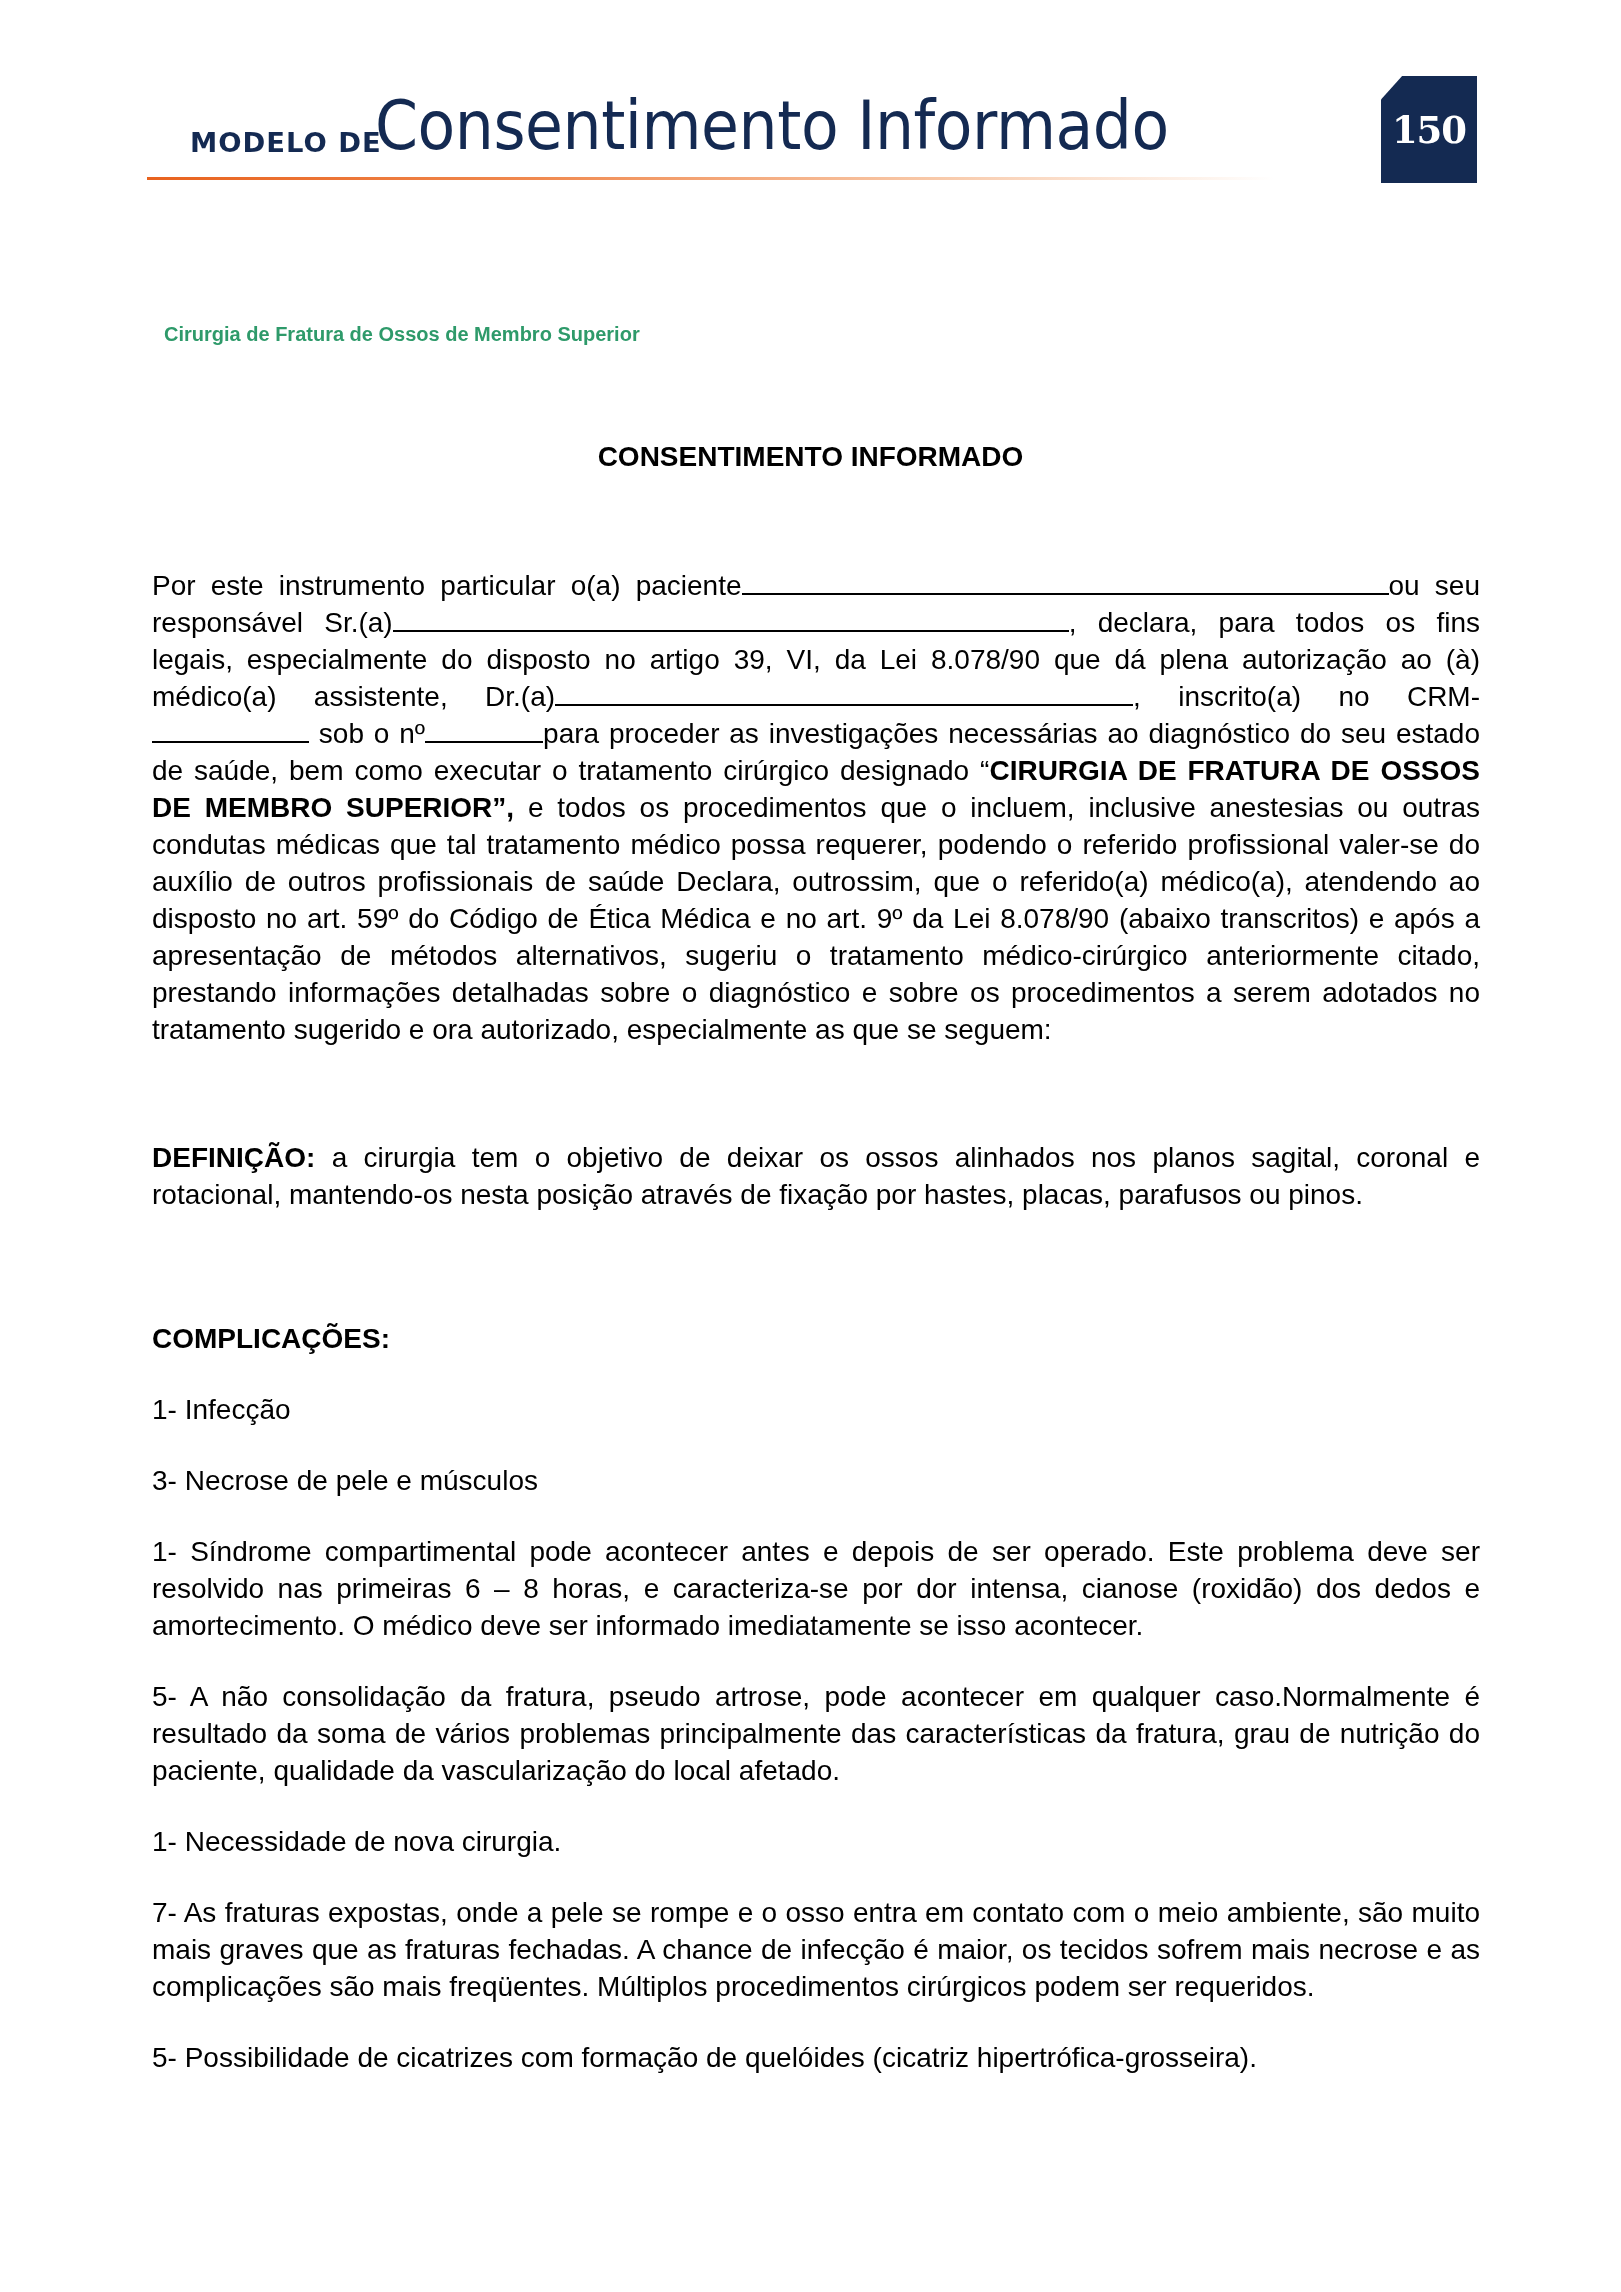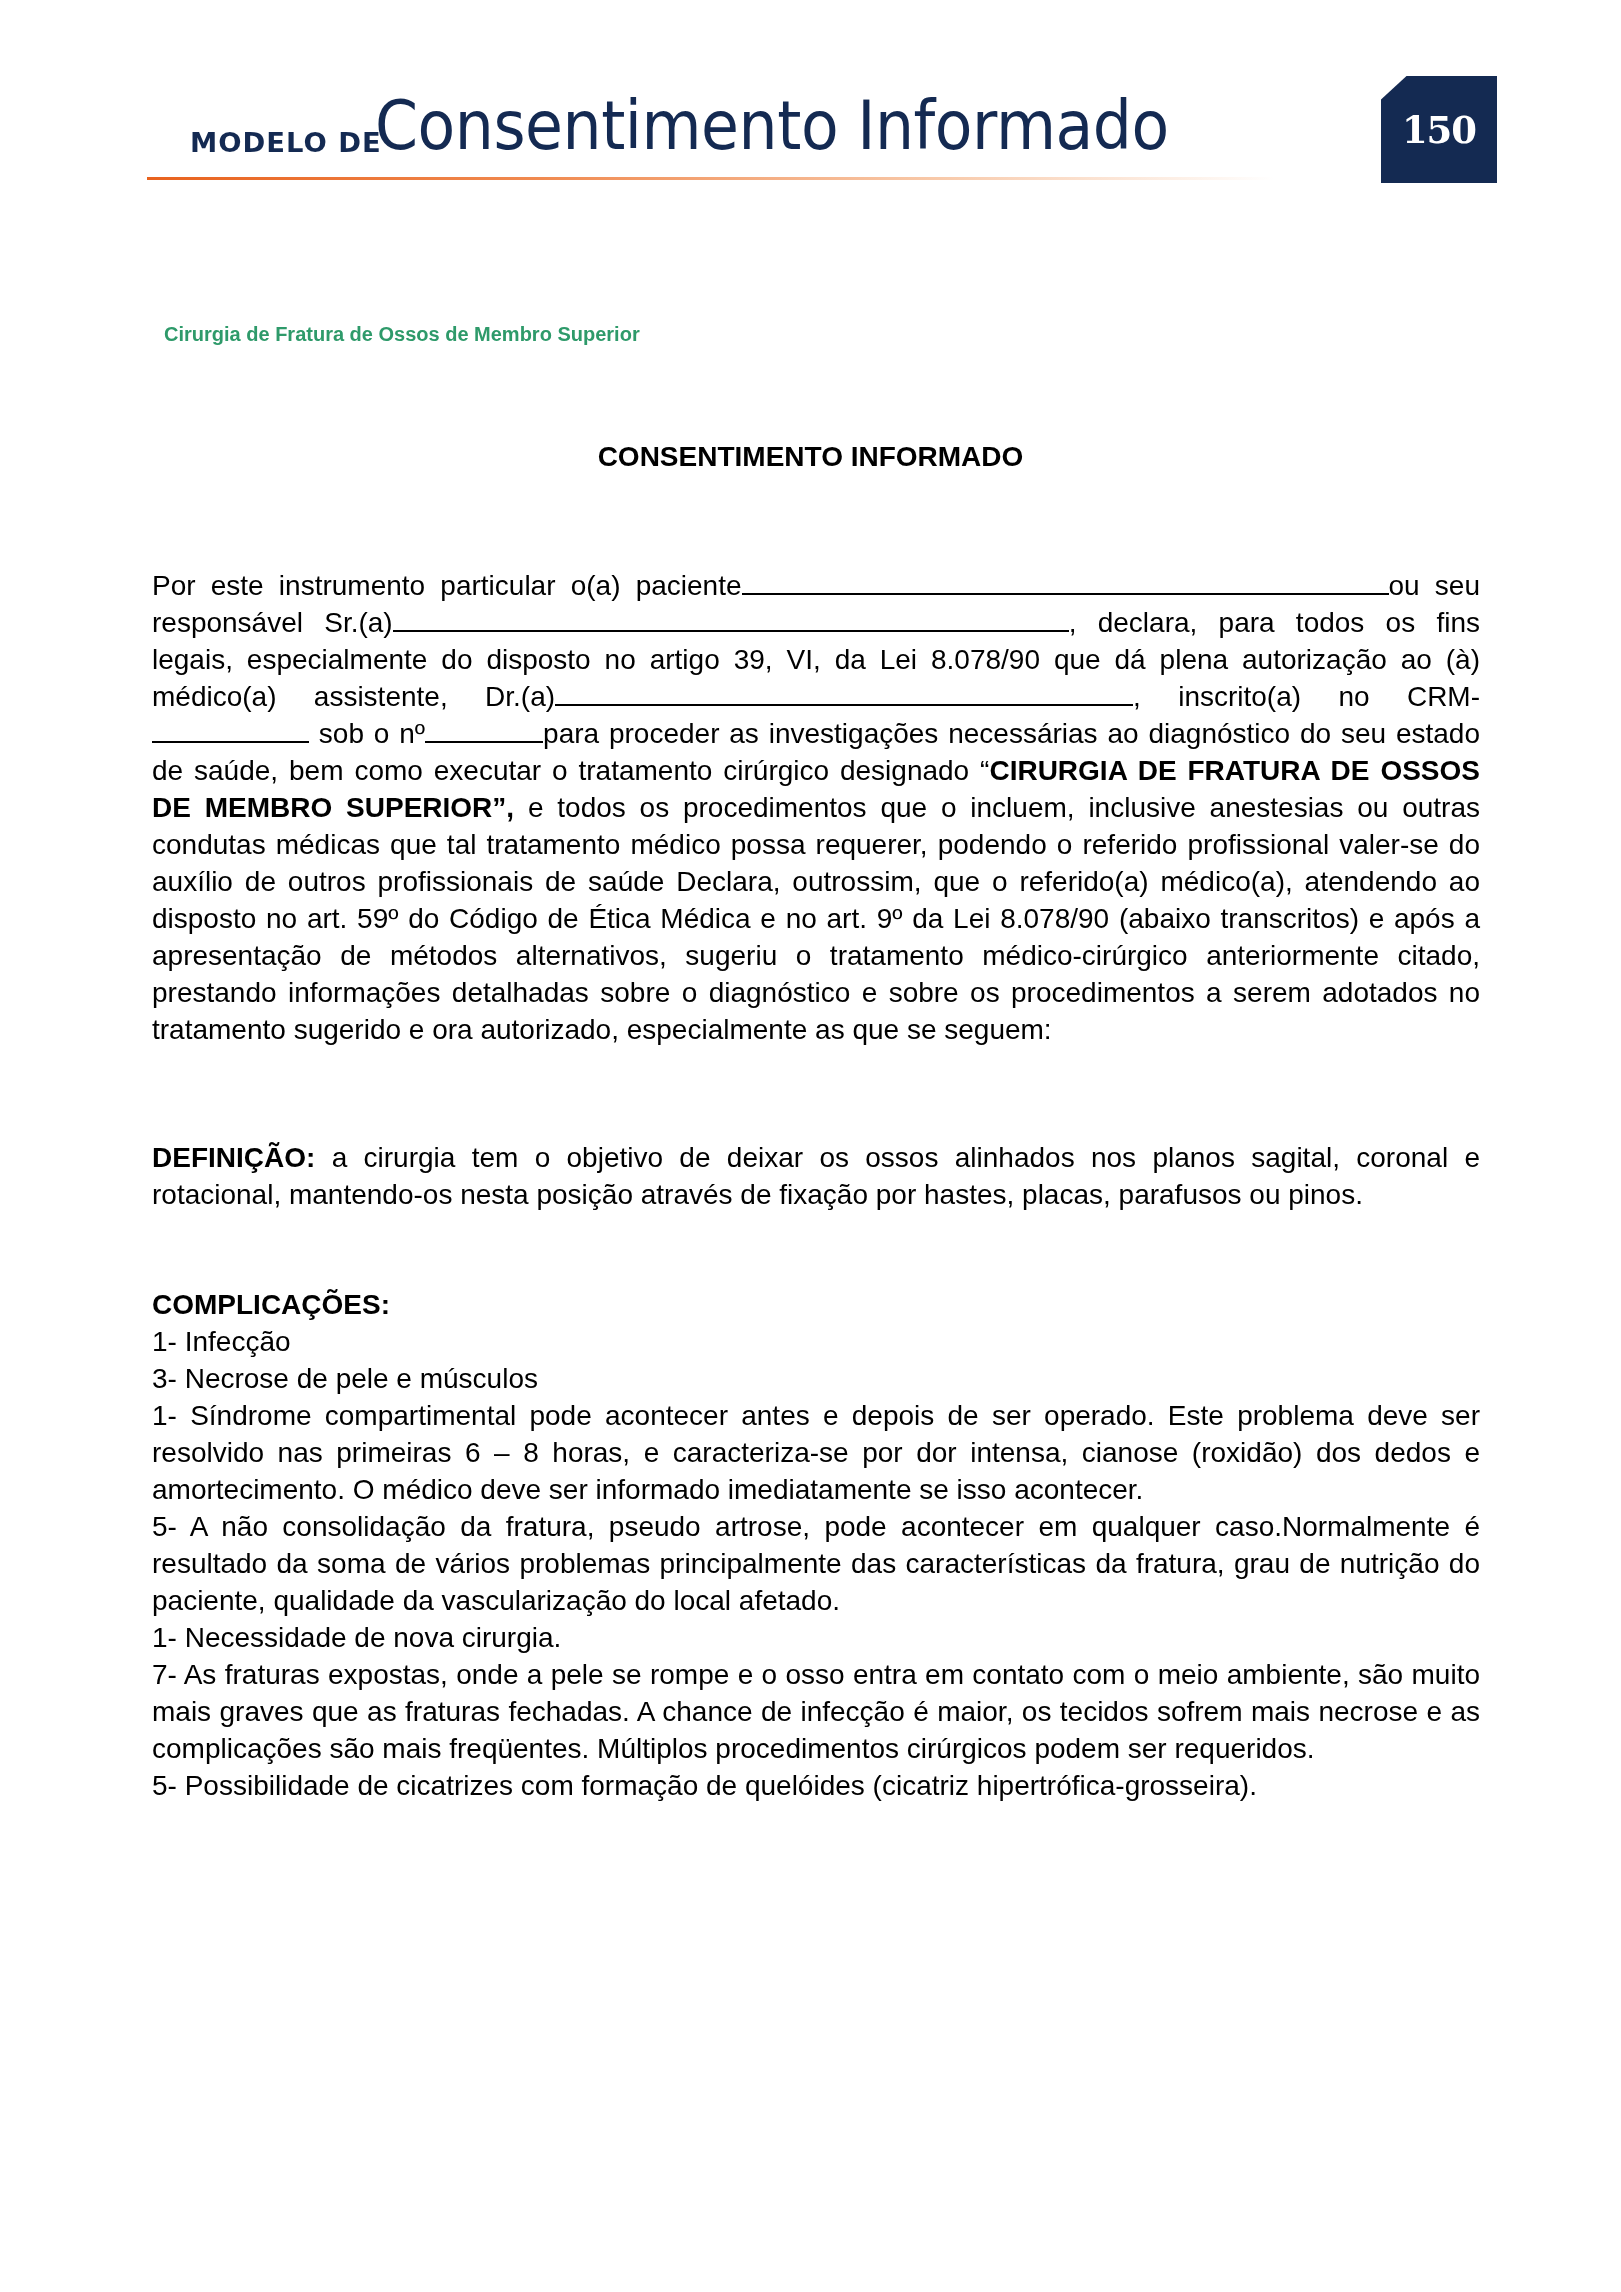--- a/index.html
+++ b/index.html
@@ -1,30 +1,30 @@
 <!DOCTYPE html>
 <html><head>
 <meta charset="utf-8">
 <style>
   html, body { margin: 0; padding: 0; background: #ffffff; }
   body { width: 1621px; height: 2293px; position: relative; overflow: hidden; font-family: "Liberation Sans", sans-serif; color: #000; }
   .header { position: absolute; left: 147px; top: 93px; width: 1127px; height: 88px; }
   .header-prefix { position: absolute; left: 0; top: 34px; font-family: "DejaVu Sans", sans-serif; font-weight: bold; font-size: 27.4px; letter-spacing: 1px; color: #142a52; margin-left: 43px; }
   .header-title { position: absolute; left: 228px; top: -5.9px; font-family: "DejaVu Sans", sans-serif; font-weight: normal; font-size: 67px; color: #142a52; letter-spacing: -0.5px; transform: scaleX(0.92); transform-origin: left top; white-space: nowrap; }
   .header-rule { position: absolute; left: 147px; top: 177px; width: 1127px; height: 2.9px; background: linear-gradient(to right, #e8621e 0%, #f08a50 35%, #f8c9a9 70%, #ffffff 100%); }
-  .page-badge { position: absolute; left: 1381px; top: 76px; width: 116px; height: 107px; background: #142a52; clip-path: polygon(22% 0, 100% 0, 100% 100%, 0 100%, 0 22%); display: flex; align-items: center; justify-content: center; }
+  .page-badge { position: absolute; left: 1381px; top: 76px; width: 96px; height: 107px; background: #142a52; clip-path: polygon(22% 0, 100% 0, 100% 100%, 0 100%, 0 22%); display: flex; align-items: center; justify-content: center; }
   .page-badge span { color: #fff; font-family: "DejaVu Serif", serif; font-weight: bold; font-size: 37px; letter-spacing: -1px; }
   .section-title { position: absolute; left: 164px; top: 323px; font-size: 20px; font-weight: bold; color: #2e9a6a; }
   .doc-heading { position: absolute; left: 0; width: 1621px; top: 441px; text-align: center; font-size: 28px; font-weight: bold; }
   .body-text { position: absolute; left: 152px; width: 1328px; font-size: 28px; line-height: 37px; text-align: justify; }
   .p1 { top: 551px; margin-top: 16px; }
   .p2 { top: 1139px; }
   .p3 { top: 1286px; }
   .blank { display: inline-block; border-bottom: 2px solid #000; height: 23.5px; vertical-align: baseline; }
-  .list-item { display: block; }
+  .list-item { display: block; margin-top: 34px; }
   b { font-weight: bold; }
 </style>
 </head>
 <body>
 
 <div class="header">
   <div class="header-prefix">MODELO DE</div>
   <div class="header-title">Consentimento Informado</div>
 </div>
 <div class="header-rule"></div>

